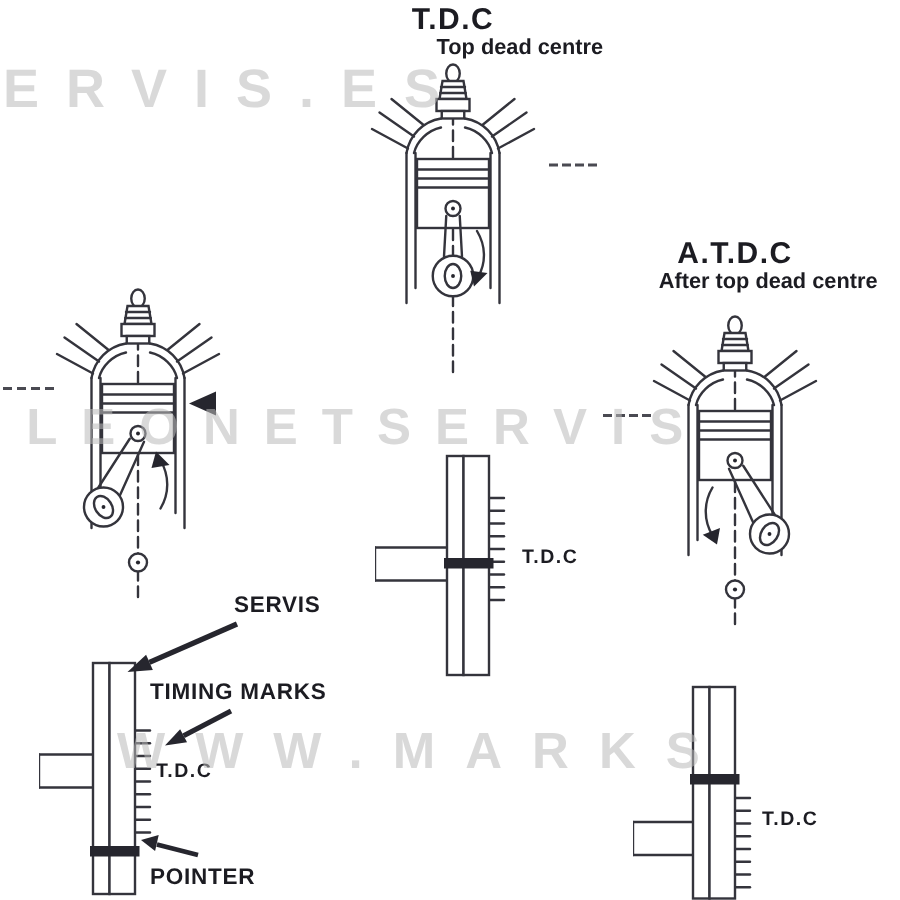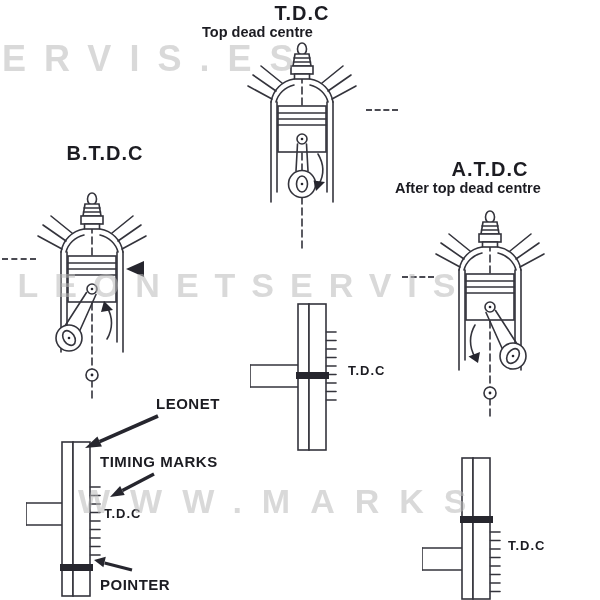--- a/index.html
+++ b/index.html
@@ -2,21 +2,21 @@
 <html><head>
 <meta charset="utf-8">
 <style>
   html,body{margin:0;padding:0;background:#fff;}
   #stage{
     position:relative;width:600px;height:600px;background:#ffffff;
     overflow:hidden;font-family:"Liberation Sans",sans-serif;color:#1c1c22;
   }
   .abs{position:absolute;}
   .title-lg{font-size:20px;font-weight:bold;text-align:center;letter-spacing:1px;}
-  .title-sm{font-size:14.5px;font-weight:bold;text-align:left;}
+  .title-sm{font-size:14.5px;font-weight:bold;text-align:right;}
   .callout{font-size:15px;font-weight:bold;letter-spacing:.5px;}
   .tdc-label{font-size:13px;font-weight:bold;letter-spacing:1px;}
   .watermark{
     font-weight:bold;color:rgba(185,185,185,.55);white-space:nowrap;
     z-index:5;pointer-events:none;user-select:none;
   }
   .wm-top{font-size:36px;letter-spacing:18px;}
   .wm-mid{font-size:34px;letter-spacing:16px;}
   .wm-bot{font-size:34px;letter-spacing:20px;}
   .refline{border-top:2px dashed #4a4a52;height:0;}
@@ -30,21 +30,20 @@
 
 <div id="stage">
 
   <div class="abs watermark wm-top" style="left:-40px;top:38px;">SERVIS.ES</div>
   <div class="abs watermark wm-mid" style="left:-8px;top:266px;">.LEONETSERVIS</div>
   <div class="abs watermark wm-bot" style="left:78px;top:482px;">WWW.MARKS</div>
 
   <div class="abs title-lg" style="left:232px;top:2px;width:140px;">T.D.C</div>
   <div class="abs title-sm" style="left:202px;top:24px;width:200px;">Top dead centre</div>
 
-  <div class="abs title-lg" style="left:25px;top:142px;width:160px;">B.T.D.C</div>
 
   <div class="abs title-sm" style="left:395px;top:180px;width:190px;">After top dead centre</div>
   <div class="abs title-lg" style="left:410px;top:158px;width:160px;">A.T.D.C</div>
 
   <div class="abs refline" style="left:366px;top:109px;width:32px;"></div>
   <div class="abs refline" style="left:2px;top:258px;width:34px;"></div>
   <div class="abs refline" style="left:402px;top:276px;width:32px;"></div>
 
   <svg class="abs" style="left:232px;top:42px;" width="140" height="210" viewBox="0 0 140 210">
     <g>
@@ -261,21 +260,21 @@
       <line class="ln" x1="64.5" y1="98" x2="74" y2="98" stroke-width="1.3"></line>
       <line class="ln" x1="64.5" y1="106.5" x2="74" y2="106.5" stroke-width="1.3"></line>
       <line class="ln" x1="64.5" y1="115" x2="74" y2="115" stroke-width="1.3"></line>
     </g>
     <g>
       <rect class="solid" x="34" y="124" width="33" height="7"></rect>
     </g>
   </svg>
   <div class="abs tdc-label" style="left:104px;top:506px;">T.D.C</div>
 
-  <div class="abs callout" style="left:156px;top:395px;">LEONET</div>
+  <div class="abs callout" style="left:156px;top:395px;">SERVIS</div>
   <svg class="abs" style="left:78px;top:410px;" width="85" height="45" viewBox="0 0 85 45">
     <line x1="80" y1="6" x2="21.6" y2="31.6" stroke="#26262e" stroke-width="3.6"></line>
     <polygon class="solid" points="7,38 19.4,26.5 23.9,36.6"></polygon>
   </svg>
 
   <div class="abs callout" style="left:100px;top:453px;text-align:right;">TIMING MARKS</div>
   <svg class="abs" style="left:102px;top:472px;" width="58" height="36" viewBox="0 0 58 36">
     <line x1="52" y1="2" x2="20.4" y2="18.5" stroke="#26262e" stroke-width="3.4"></line>
     <polygon class="solid" points="8,25 18.1,14.1 22.7,22.9"></polygon>
   </svg>

